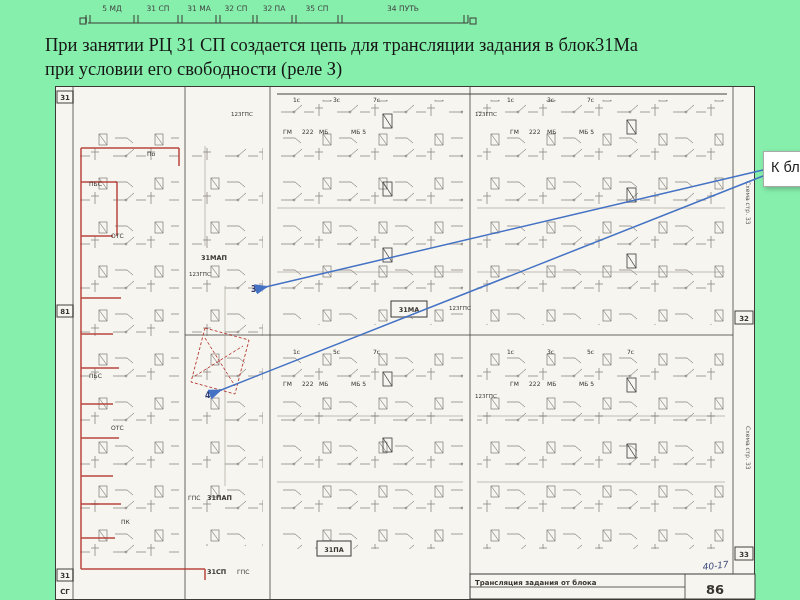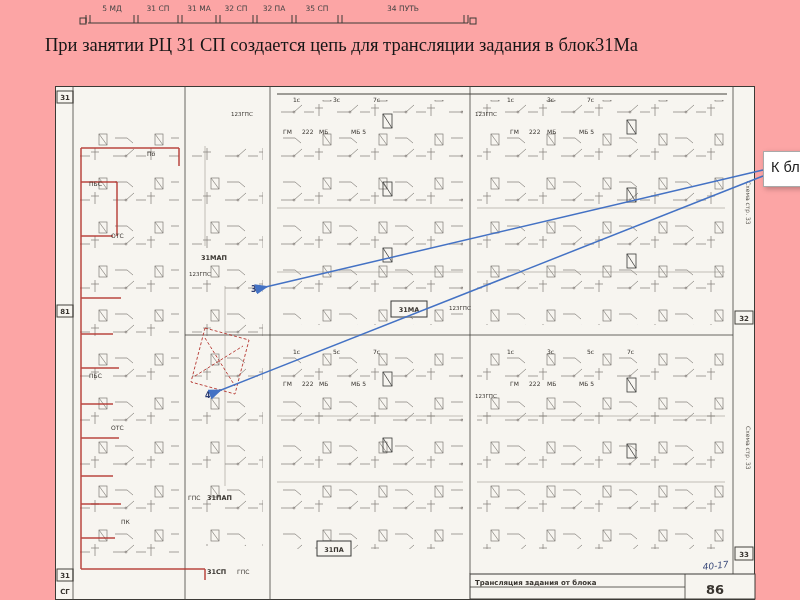--- a/index.html
+++ b/index.html
@@ -1,16 +1,16 @@
 <!DOCTYPE html>
 <html><head>
 <meta charset="utf-8">
 <style>
   html,body{margin:0;padding:0;background:#e9e9e9;}
-  .slide{position:relative;width:800px;height:600px;background:#fca5a5;overflow:hidden;
+  .slide{position:relative;width:800px;height:600px;background:#86efac;overflow:hidden;
          font-family:"Liberation Sans",sans-serif;}
   .track{position:absolute;left:78px;top:2px;width:400px;height:30px;}
   .caption{position:absolute;left:45px;top:33px;width:710px;font-size:18.5px;line-height:1.32;
            color:#161616;font-family:Liberation Serif, serif;}
   .schematic{position:absolute;left:55px;top:86px;width:745px;height:514px;}
   .callout{position:absolute;left:763px;top:151px;width:45px;height:36px;background:#fff;
            border:1px solid #a9a9a9;box-shadow:2px 2px 5px rgba(0,0,0,.25);
            font-size:14.5px;color:#222;padding:7px 0 0 7px;box-sizing:border-box;z-index:5;}
   svg text{font-family:"DejaVu Sans",sans-serif;fill:#38342f;}
   .lbl{font-size:6px;}
@@ -40,20 +40,21 @@
       <text class="tick-lbl" x="121" y="9" text-anchor="middle">31 МА</text>
       <text class="tick-lbl" x="158" y="9" text-anchor="middle">32 СП</text>
       <text class="tick-lbl" x="196" y="9" text-anchor="middle">32 ПА</text>
       <text class="tick-lbl" x="239" y="9" text-anchor="middle">35 СП</text>
       <text class="tick-lbl" x="325" y="9" text-anchor="middle">34 ПУТЬ</text>
     </svg>
   </div>
 
   <div class="caption">
     <div>При занятии РЦ 31 СП создается цепь для трансляции задания в блок31Ма</div>
+    <div>при условии его свободности (реле З)</div>
   </div>
 
   <div class="schematic">
     <svg width="745" height="514" viewBox="0 0 745 514">
       <defs>
         <pattern id="pRelay" width="56" height="44" patternUnits="userSpaceOnUse">
           <g fill="none" stroke="#55504a" stroke-width="0.7" opacity="0.75">
             <path d="M2 26 h13"></path>
             <path d="M15 26 l8 -7"></path>
             <path d="M25 26 h10"></path>

